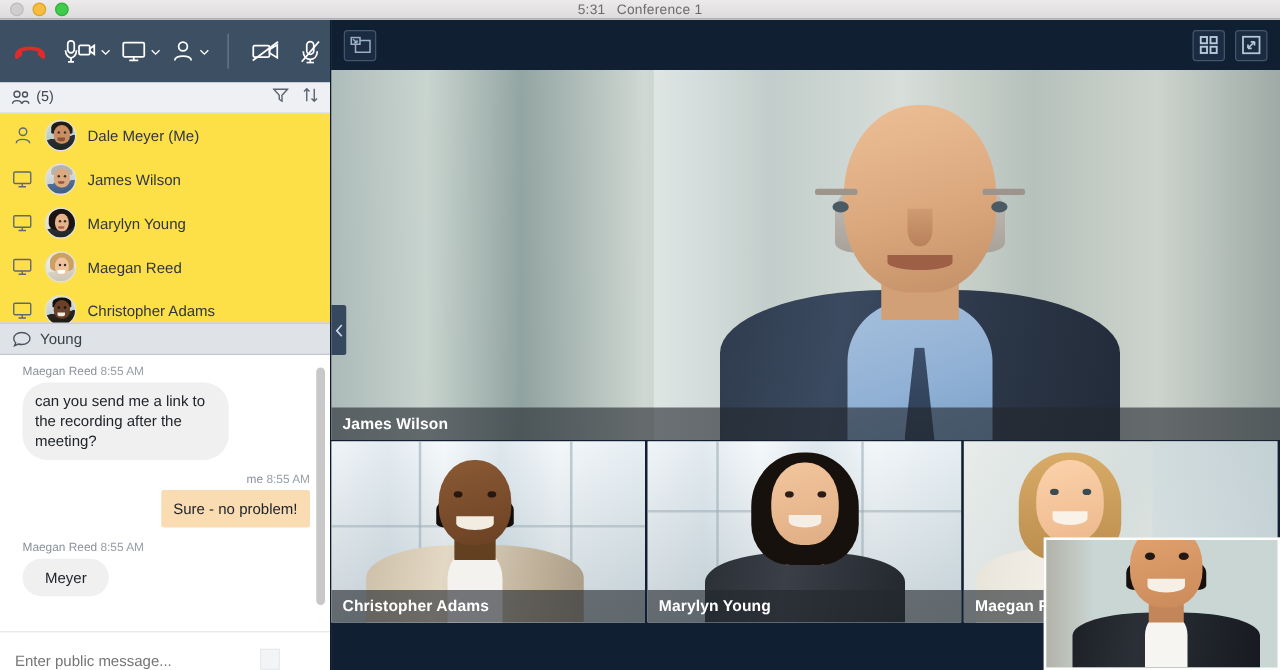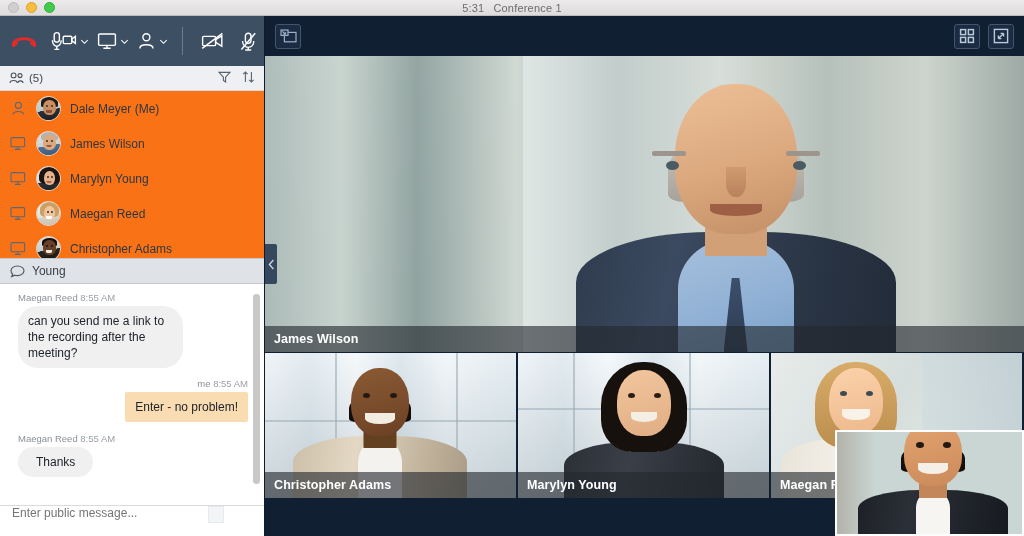--- a/index.html
+++ b/index.html
@@ -52,21 +52,21 @@
   
   .plist-head {
     height: 25px; background: #eef0f3; border-bottom: 1px solid #d2d6dc;
     display: flex; align-items: center; padding: 0 9px; flex: none;
   }
   .plist-head .cnt { font-size: 11.5px; color: #3f4650; margin-left: 5px; }
   .plist-head .spacer { flex: 1; }
   .plist-head .hicon { margin-left: 11px; cursor: pointer; }
 
   
-  .plist { flex: none; height: 167px; background: #f97316; overflow: hidden; }
+  .plist { flex: none; height: 167px; background: #fde047; overflow: hidden; }
   .prow {
     height: 35px; display: flex; align-items: center; padding: 0 9px; gap: 9px;
     cursor: pointer;
   }
   .prow .devicon { width: 18px; display: flex; justify-content: center; flex: none; }
   .avatar {
     width: 25px; height: 25px; border-radius: 50%; flex: none;
     border: 1px solid #dfe2e6; overflow: hidden; position: relative;
   }
   .avatar .face { position: absolute; inset: 0; }
@@ -94,21 +94,21 @@
   .msg.mine { text-align: right; padding-right: 16px; }
   .msg.mine .meta { text-align: right; }
   .chat-scroll {
     position: absolute; right: 4px; top: 10px; width: 7px; height: 190px;
     border-radius: 4px; background: #c8c8c8; cursor: pointer;
   }
   .chat-sep { height: 1px; background: #d8dce1; }
 
   
   .chat-input {
-    height: 30px; background: #fff; display: flex; align-items: flex-start;
+    height: 30px; background: #fff; display: flex; align-items: flex-end;
     padding: 0 12px; flex: none; position: relative;
   }
   .chat-input input {
     flex: 1; border: 0; outline: 0; font-size: 12px; color: #9aa1a9;
     font-family: "Liberation Sans", sans-serif; background: transparent;
   }
   .send-btn {
     width: 16px; height: 17px; background: #f2f4f6; border: 1px solid #e7eaee;
     flex: none; cursor: pointer; margin-right: 28px;
   }
@@ -432,29 +432,29 @@
           <span class="tm">8:55 AM</span>
         </div>
         <div class="bubble them">can you send me a link to the recording after the meeting?</div>
       </div>
 
       <div class="msg mine" style="margin-top:10px;">
         <div class="meta">
           <span>me</span>
           <span class="tm">8:55 AM</span>
         </div>
-        <div class="bubble me">Enter - no problem!</div>
+        <div class="bubble me">Sure - no problem!</div>
       </div>
 
       <div class="msg" style="margin-top:11px;">
         <div class="meta">
           <span>Maegan Reed</span>
           <span class="tm">8:55 AM</span>
         </div>
-        <div class="bubble them" style="padding:7px 18px;">Thanks</div>
+        <div class="bubble them" style="padding:7px 18px;">Meyer</div>
       </div>
     </div>
     <div class="chat-sep"></div>
 
     <div class="chat-input">
       <input type="text" placeholder="Enter public message..." style="">
       <span class="send-btn"></span>
     </div>
   </div>
 

